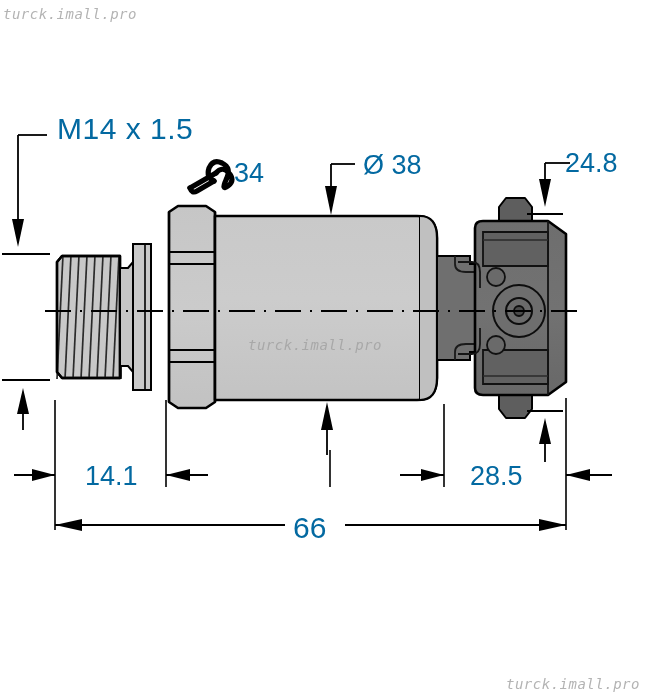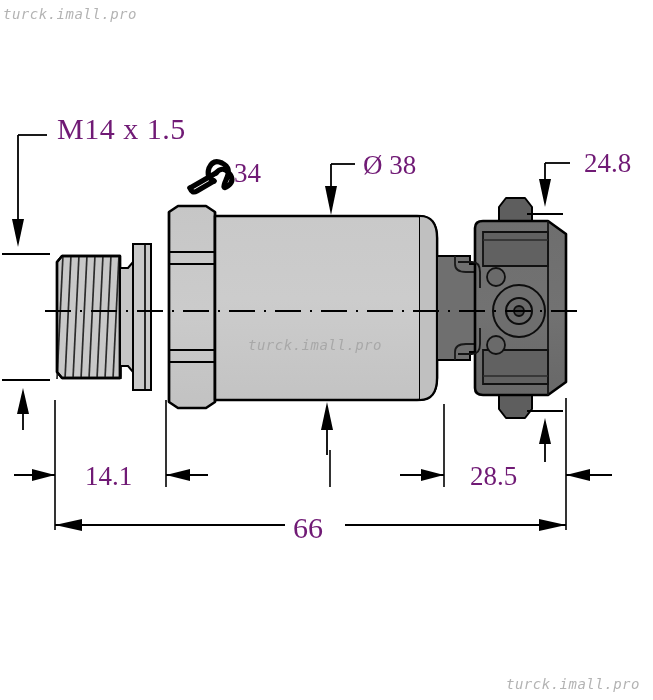--- a/index.html
+++ b/index.html
@@ -35,29 +35,29 @@
     font-style: italic;
   }
   .wm-tl { left: 3px; top: 6px; }
   .wm-br { left: 506px; top: 676px; }
   .wm-center {
     left: 248px; top: 337px;
     color: #a8a8a8;
   }
   .dimtext {
     position: absolute;
-    font-family: Liberation Serif, serif;
-    color: #701a75;
+    font-family: Liberation Sans, sans-serif;
+    color: #0369a1;
     white-space: nowrap;
     user-select: none;
   }
   .t-m14 { left: 57px; top: 112px; font-size: 30px; letter-spacing: 0.5px; }
   .t-hex { left: 234px; top: 158px; font-size: 27px; }
   .t-dia { left: 363px; top: 150px; font-size: 27px; }
-  .t-248 { left: 584px; top: 148px; font-size: 27px; }
+  .t-248 { left: 565px; top: 148px; font-size: 27px; }
   .t-141 { left: 85px; top: 461px; font-size: 27px; }
   .t-159 { left: 470px; top: 461px; font-size: 27px; }
   .t-66  { left: 293px; top: 511px; font-size: 30px; }
 </style>
 </head>
 <body>
 
 <div id="stage">
 
   <svg id="drawing-svg" viewBox="0 0 653 700">

